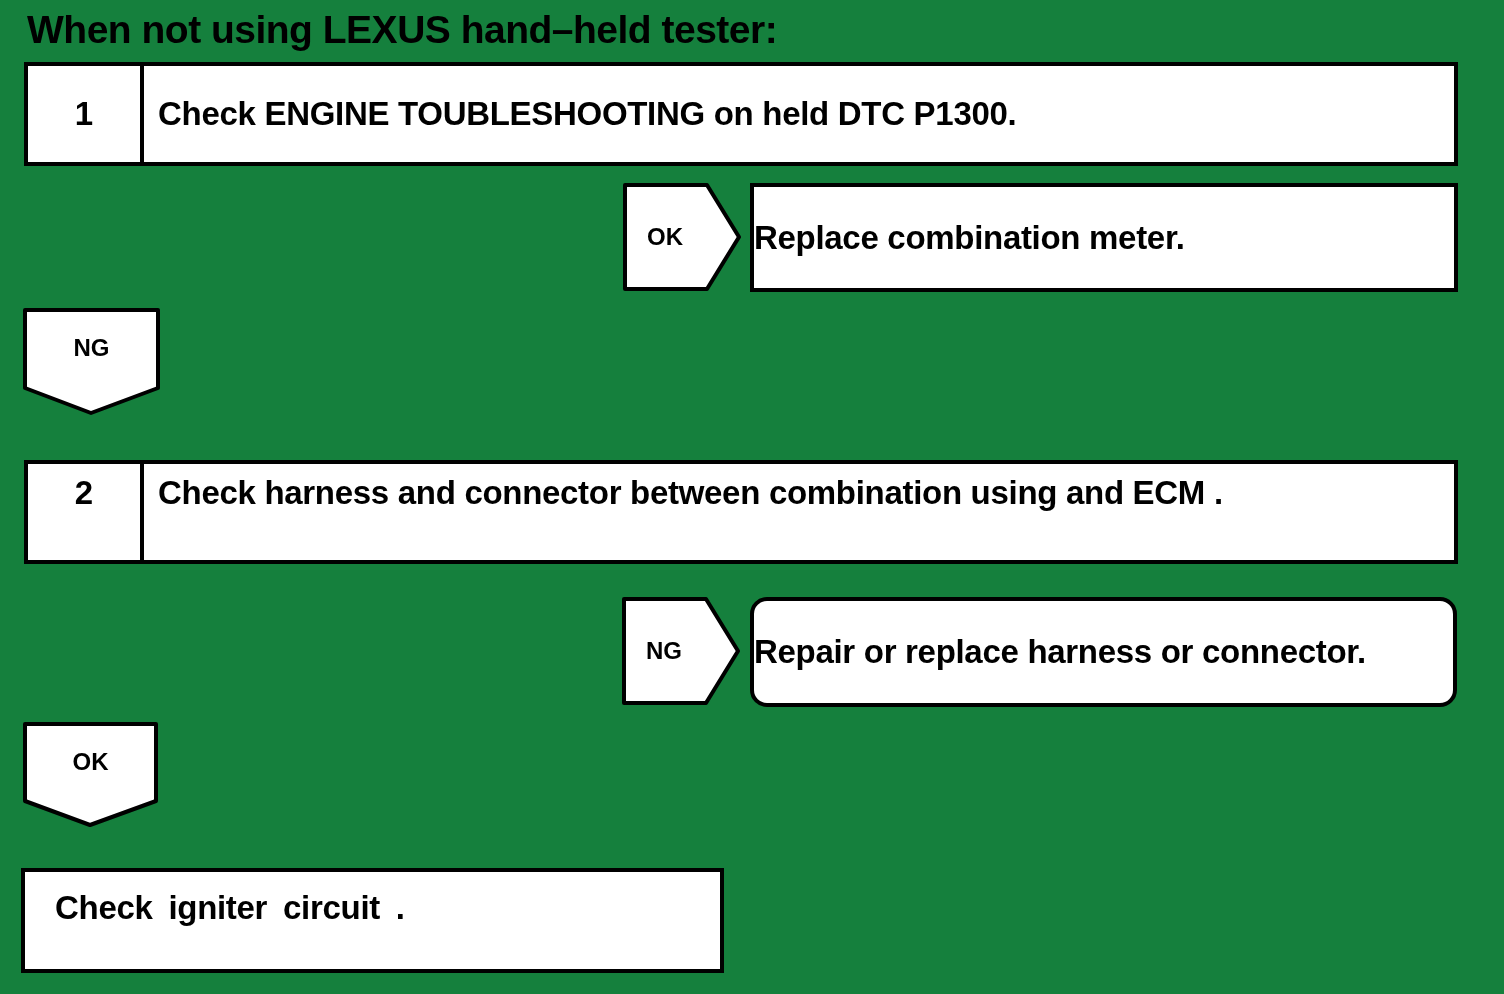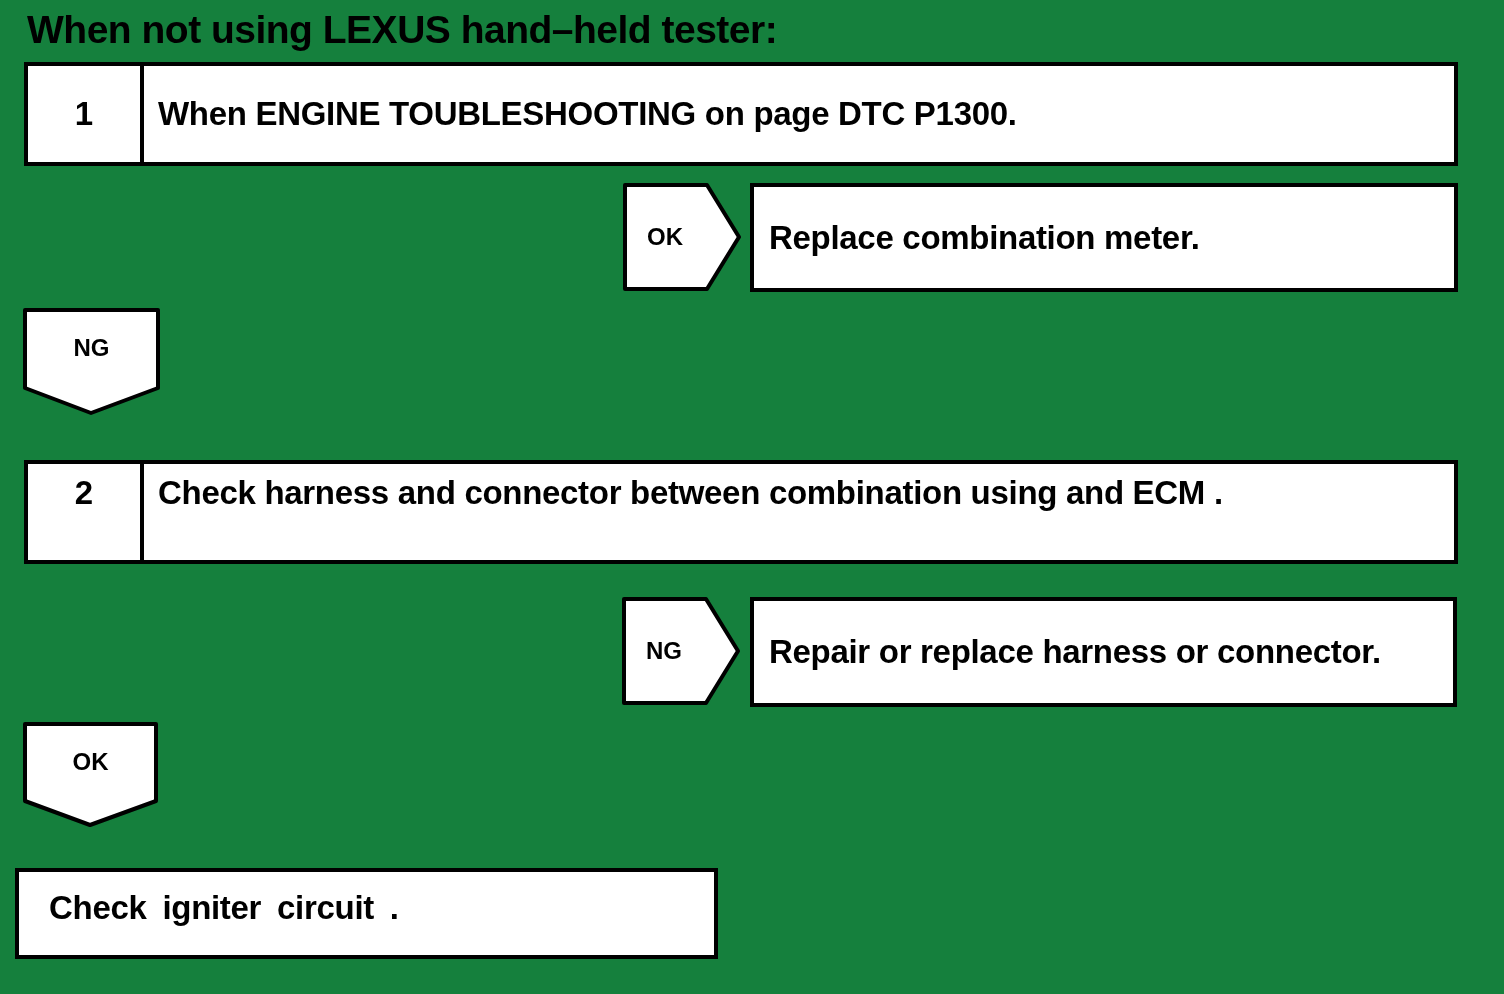--- a/index.html
+++ b/index.html
@@ -41,21 +41,20 @@
     display: flex;
     padding-left: 14px;
     font-size: 33px;
     letter-spacing: -0.3px;
     white-space: nowrap;
   }
   .v-center { align-items: center; }
   .v-top    { align-items: flex-start; padding-top: 10px; }
   .result-box {
     align-items: center;
-    padding-left: 15px;
     font-size: 33px;
     letter-spacing: -0.3px;
     white-space: nowrap;
   }
   .terminal-box {
     align-items: flex-start;
     padding-top: 17px;
     padding-left: 30px;
     font-size: 33px;
     letter-spacing: -0.3px;
@@ -81,21 +80,21 @@
 
 <div class="canvas">
 
   <div class="title">When not using LEXUS hand–held tester:</div>
 
   <div class="box step-box" style="left:24px; top:62px; width:1434px; height:104px;">
     <div class="num-cell v-center">
       <span>1</span>
     </div>
     <div class="instr-cell v-center">
-      <span>When ENGINE TOUBLESHOOTING on page DTC P1300.</span>
+      <span>Check ENGINE TOUBLESHOOTING on held DTC P1300.</span>
     </div>
   </div>
 
   <div class="pent pent-right" style="left:623px; top:183px; width:118px; height:108px;">
     <svg viewBox="0 0 118 108">
       <polygon points="2,2 84,2 116,54 84,106 2,106" fill="#ffffff" stroke="#000000" stroke-width="4" stroke-linejoin="round"></polygon>
     </svg>
     <span class="pent-label">OK</span>
   </div>
   <div class="box result-box" style="left:750px; top:183px; width:708px; height:109px;">
@@ -117,28 +116,28 @@
       <span>Check harness and connector between combination using and ECM .</span>
     </div>
   </div>
 
   <div class="pent pent-right" style="left:622px; top:597px; width:118px; height:108px;">
     <svg viewBox="0 0 118 108">
       <polygon points="2,2 84,2 116,54 84,106 2,106" fill="#ffffff" stroke="#000000" stroke-width="4" stroke-linejoin="round"></polygon>
     </svg>
     <span class="pent-label">NG</span>
   </div>
-  <div class="box result-box" style="left:750px; top:597px; width:707px; height:110px;">
+  <div class="box result-box" style="left:750px; top:597px; width:707px; height:110px;border-radius:17px;">
     <span>Repair or replace harness or connector.</span>
   </div>
 
   <div class="pent pent-down" style="left:23px; top:722px; width:135px; height:106px;">
     <svg viewBox="0 0 135 106">
       <polygon points="2,2 133,2 133,79 67,103 2,79" fill="#ffffff" stroke="#000000" stroke-width="4" stroke-linejoin="round"></polygon>
     </svg>
     <span class="pent-label">OK</span>
   </div>
 
-  <div class="box terminal-box" style="left:15px; top:868px; width:703px; height:91px;">
+  <div class="box terminal-box" style="left:21px; top:868px; width:703px; height:105px;">
     <span>Check igniter circuit .</span>
   </div>
 
 </div>
 
 </body></html>

